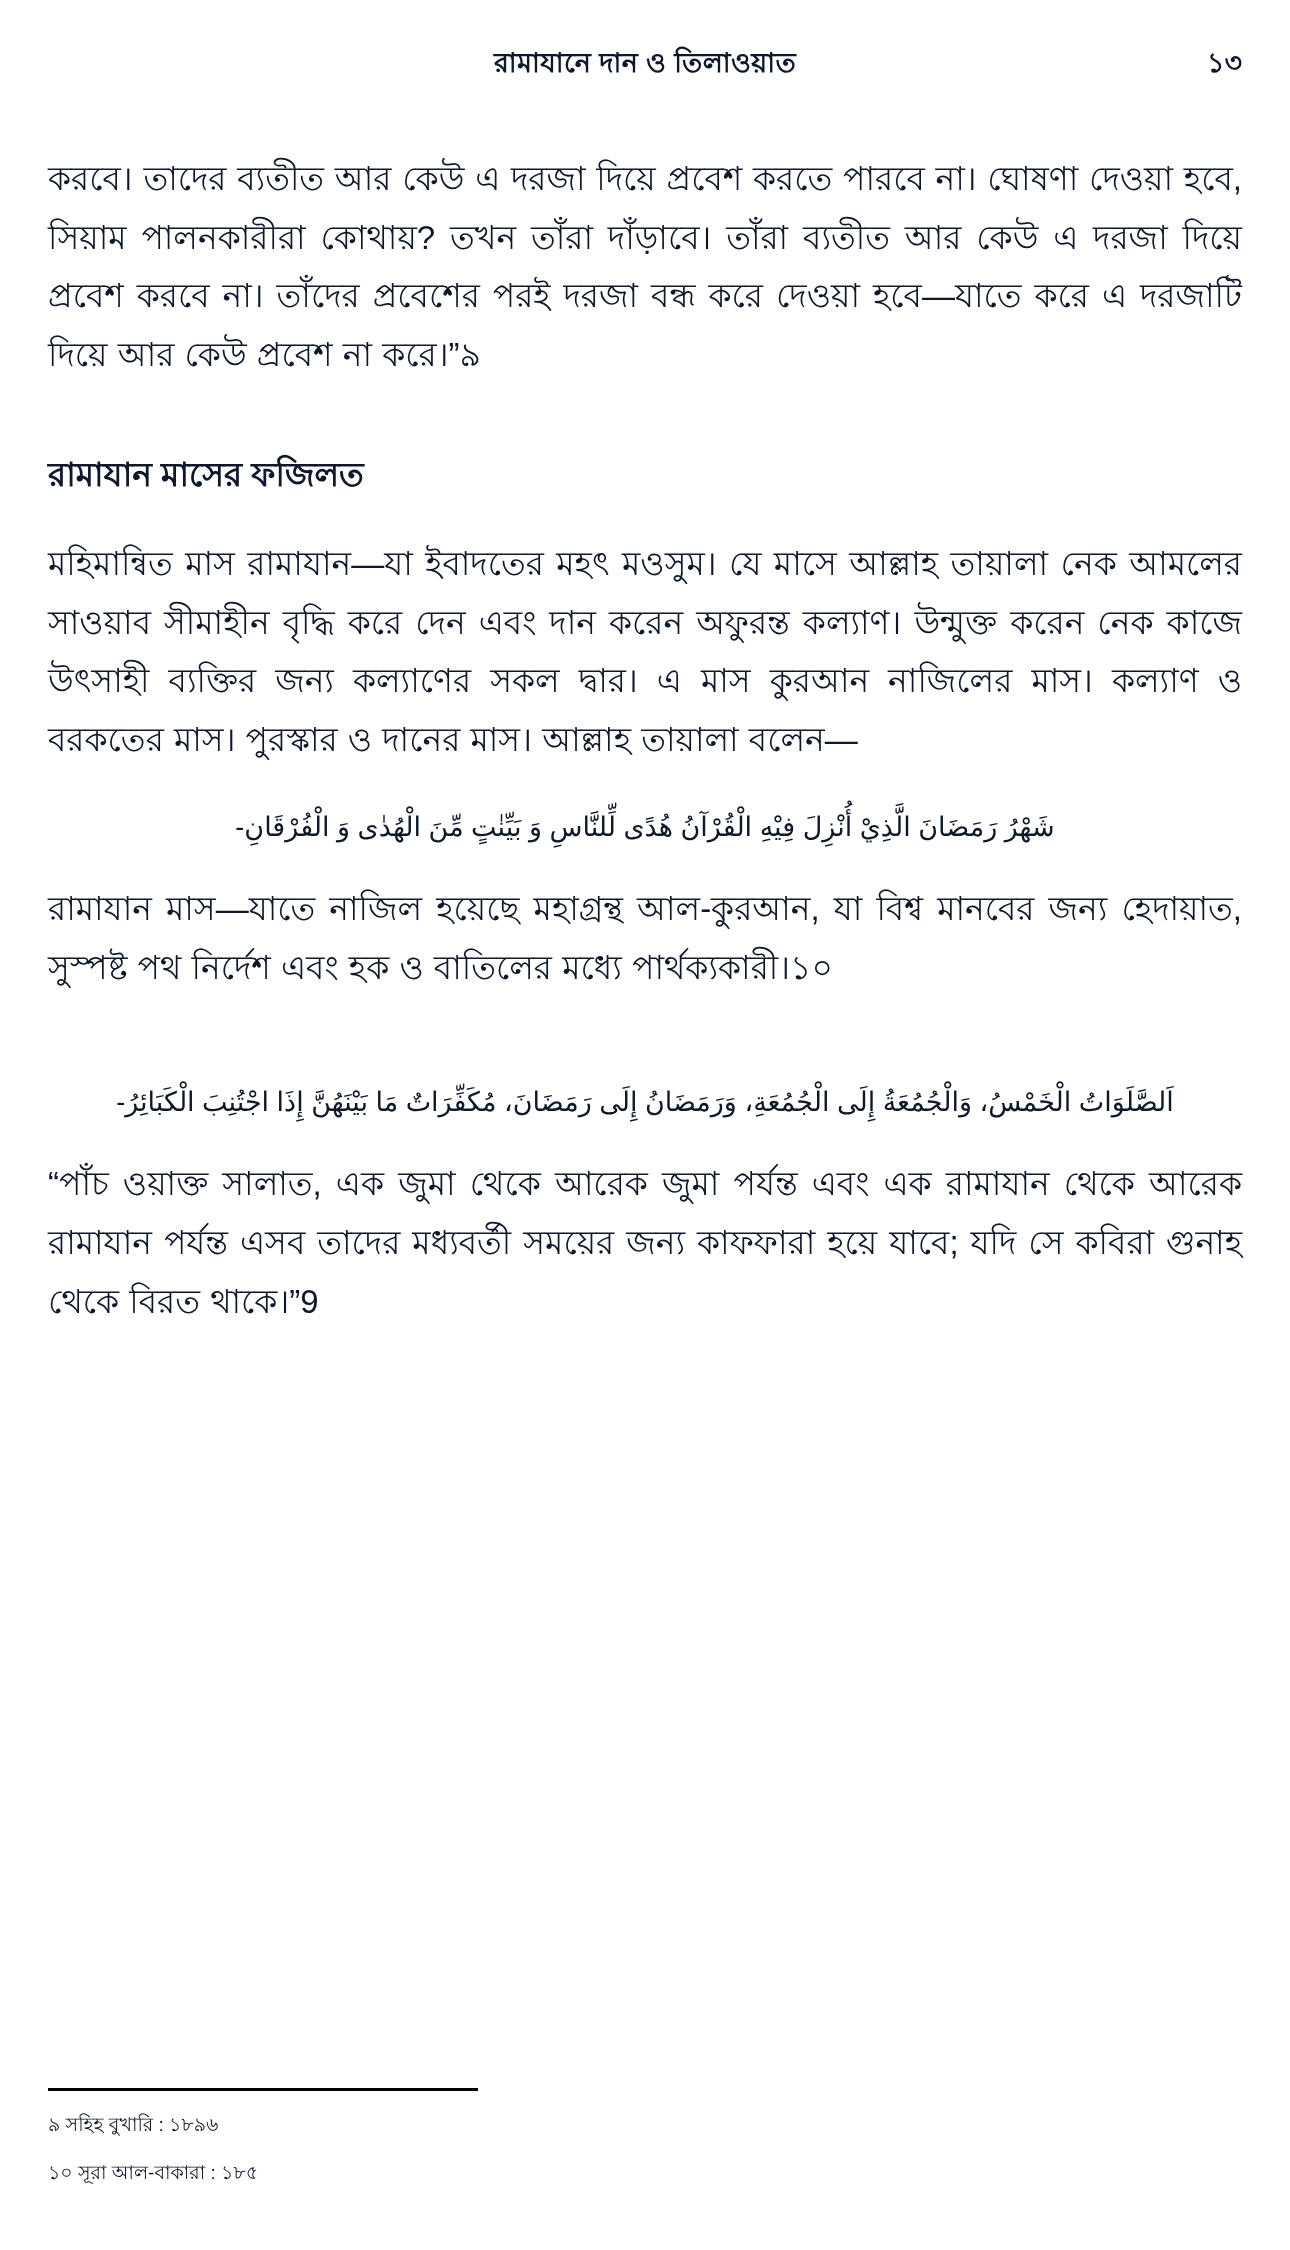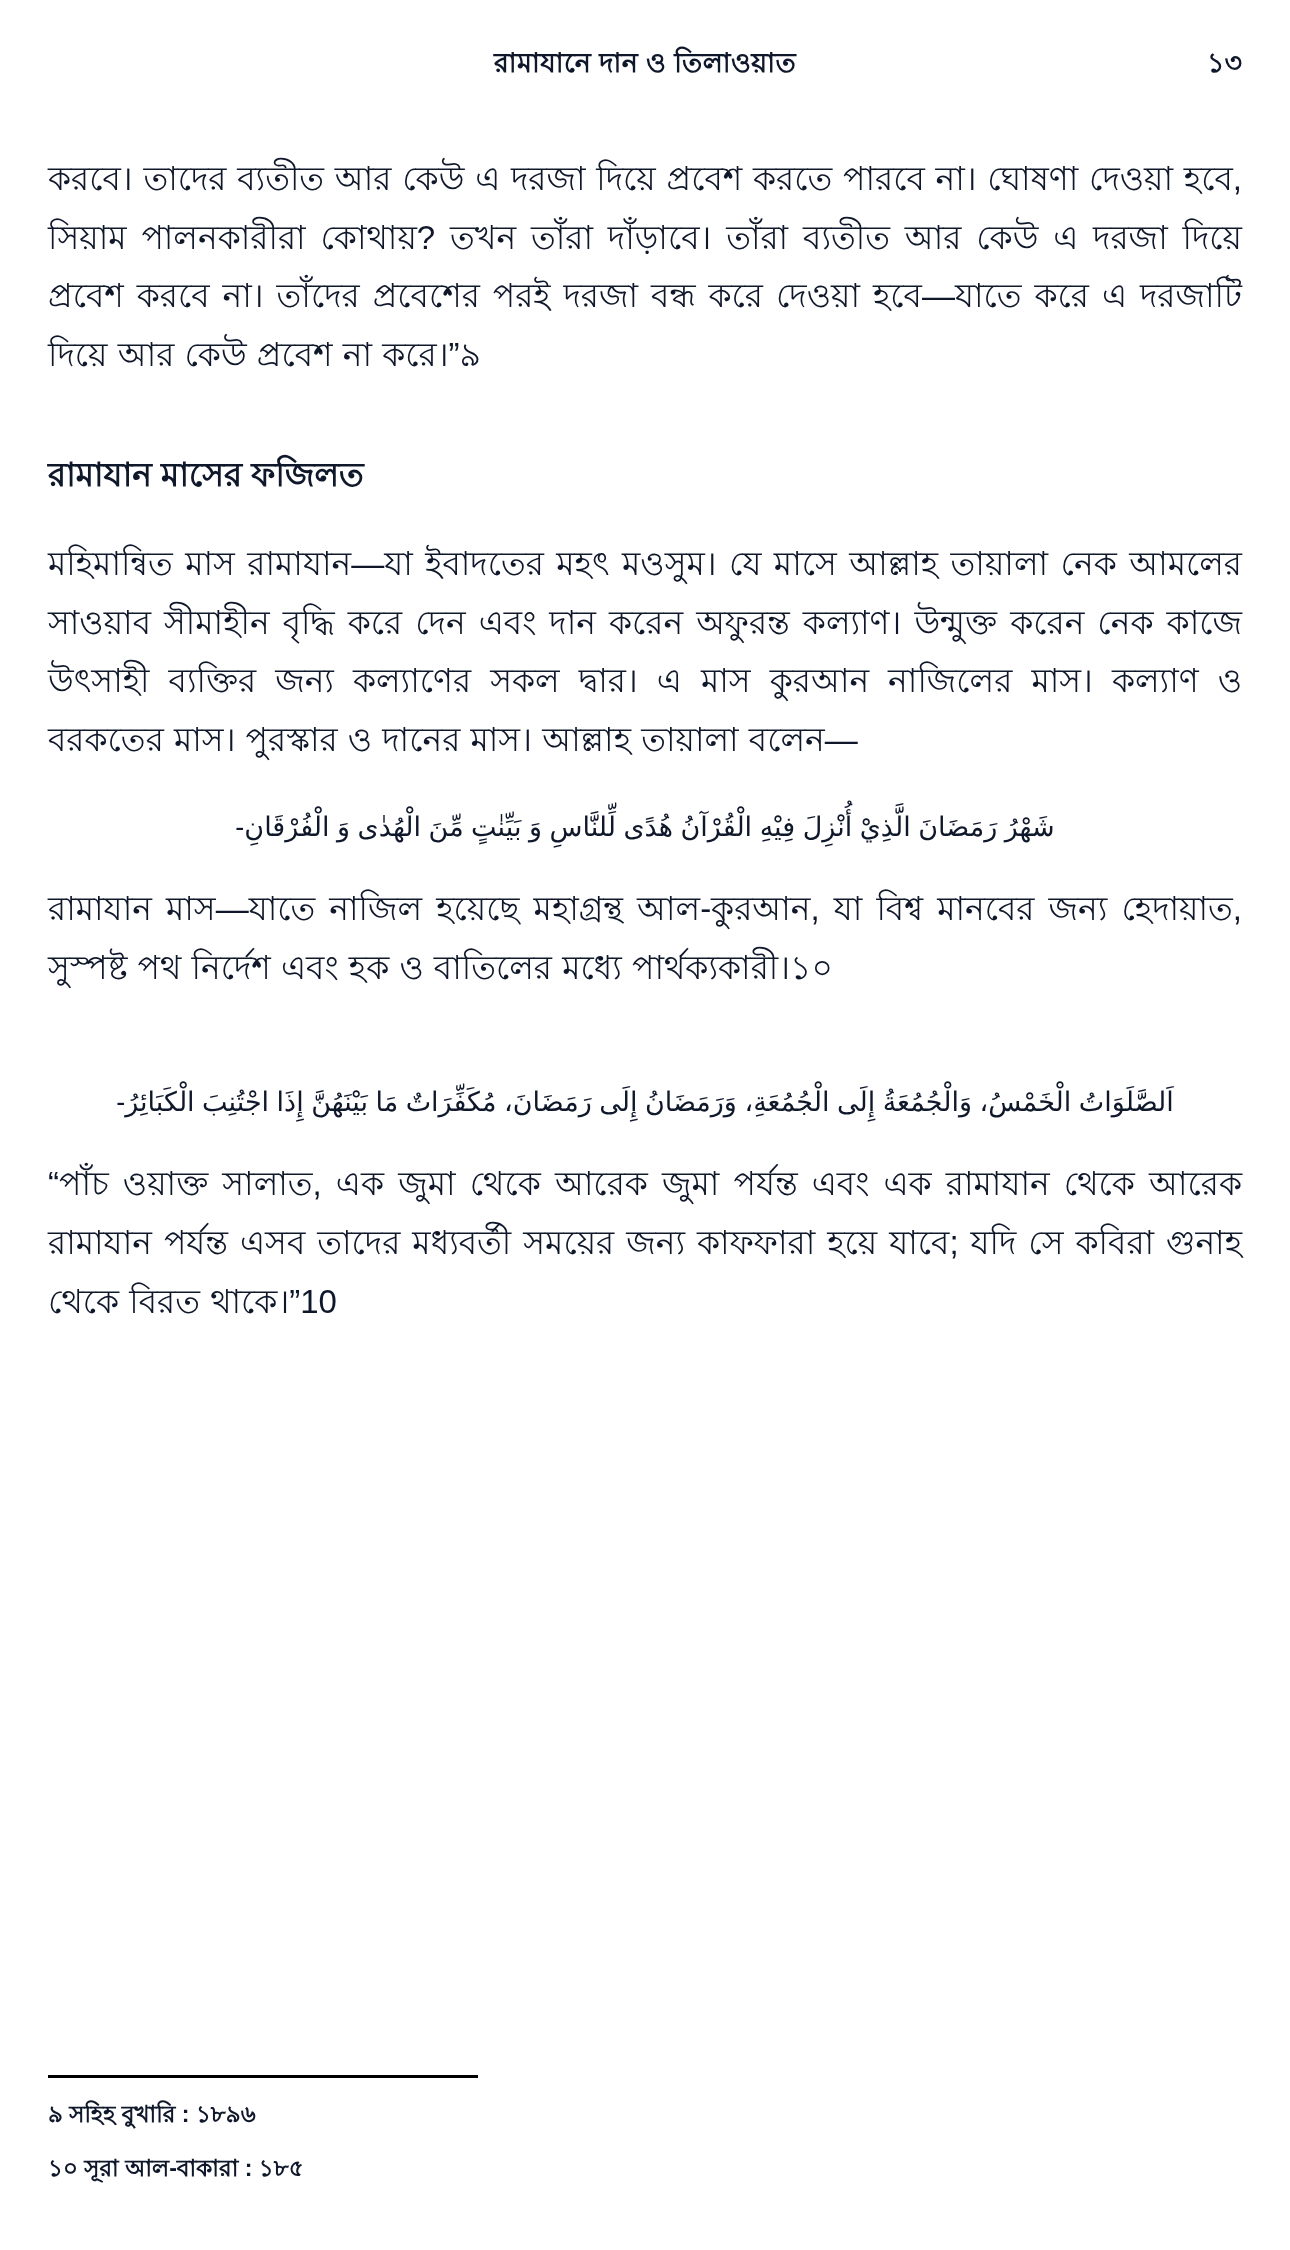--- a/index.html
+++ b/index.html
@@ -99,24 +99,23 @@
     width: 700px;
   }
   .footnote-rule {
     width: 430px;
     height: 3px;
     background: #000;
     margin-bottom: 18px;
   }
   .footnote {
     font-family: "Liberation Sans", "DejaVu Sans", sans-serif;
-    font-size: 23px;
+    font-size: 19px;
     line-height: 1.65;
     margin: 16px 0 6px 0;
-    font-weight: bold;
   }
 </style>
 </head>
 <body>
 
 <div class="page">
   <div class="inner">
 
     <div class="running-head">
       <div class="rh-title">রামাযানে দান ও তিলাওয়াত</div>
@@ -133,21 +132,21 @@
 
       <p class="arabic">شَهْرُ رَمَضَانَ الَّذِيْ أُنْزِلَ فِيْهِ الْقُرْآنُ هُدًى لِّلنَّاسِ وَ بَيِّنٰتٍ مِّنَ الْهُدٰى وَ الْفُرْقَانِ-</p>
 
       <p class="bn">রামাযান মাস—যাতে নাজিল হয়েছে মহাগ্রন্থ আল-কুরআন, যা বিশ্ব মানবের জন্য হেদায়াত, সুস্পষ্ট পথ নির্দেশ এবং হক ও বাতিলের মধ্যে পার্থক্যকারী।১০</p>
 
       <div class="gap-lg"></div>
 
 
       <p class="arabic">اَلصَّلَوَاتُ الْخَمْسُ، وَالْجُمُعَةُ إِلَى الْجُمُعَةِ، وَرَمَضَانُ إِلَى رَمَضَانَ، مُكَفِّرَاتٌ مَا بَيْنَهُنَّ إِذَا اجْتُنِبَ الْكَبَائِرُ-</p>
 
-      <p class="bn">“পাঁচ ওয়াক্ত সালাত, এক জুমা থেকে আরেক জুমা পর্যন্ত এবং এক রামাযান থেকে আরেক রামাযান পর্যন্ত এসব তাদের মধ্যবর্তী সময়ের জন্য কাফফারা হয়ে যাবে; যদি সে কবিরা গুনাহ থেকে বিরত থাকে।”10</p>
+      <p class="bn">“পাঁচ ওয়াক্ত সালাত, এক জুমা থেকে আরেক জুমা পর্যন্ত এবং এক রামাযান থেকে আরেক রামাযান পর্যন্ত এসব তাদের মধ্যবর্তী সময়ের জন্য কাফফারা হয়ে যাবে; যদি সে কবিরা গুনাহ থেকে বিরত থাকে।”9</p>
 
     </div>
 
     <div class="footnotes">
       <div class="footnote-rule"></div>
       <p class="footnote">৯ সহিহ বুখারি : ১৮৯৬</p>
       <p class="footnote">১০ সূরা আল-বাকারা : ১৮৫</p>
     </div>
 
   </div>

